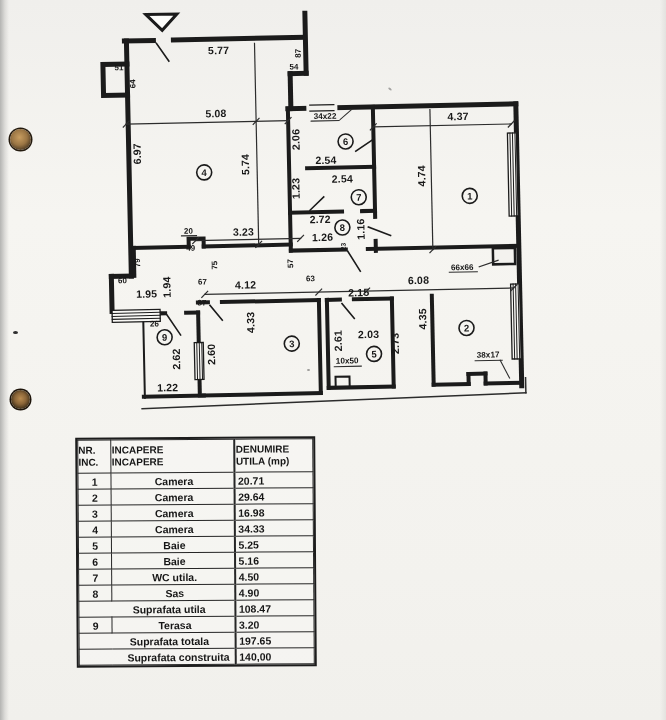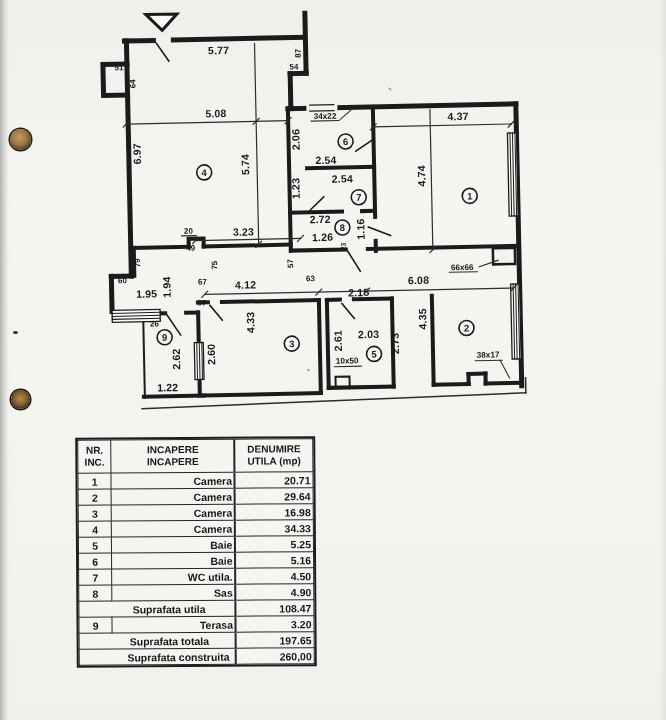--- a/index.html
+++ b/index.html
@@ -29,25 +29,25 @@
   .sm{font-size:8px;font-weight:bold;}
   .xs{font-size:6.8px;font-weight:bold;}
   .win{font-size:8.2px;font-weight:bold;}
   .rn{font-size:9.5px;font-weight:bold;}
 
   .area-table{position:absolute;left:76px;top:437px;width:236px;
     border:2.5px solid #1c1c1c;transform:rotate(-0.4deg);background:rgba(255,255,255,.22);}
   .area-table table{border-collapse:collapse;width:100%;table-layout:fixed;
     color:#161616;font-size:10.5px;font-weight:bold;}
   .area-table th,.area-table td{border:1.5px solid #262626;overflow:hidden;white-space:nowrap;}
-  .area-table th{height:32px;font-size:10px;line-height:1.2;text-align:center;padding:0;}
+  .area-table th{height:32px;font-size:10px;line-height:1.2;text-align:left;padding:0;}
   .area-table td{height:15px;padding:0 2px;}
   .c1{text-align:center;}
-  .c2{text-align:right;padding-left:4px !important;border-radius:8px;}
-  .c3{text-align:right;border-left-width:2px !important;}
+  .c2{text-align:center;padding-left:4px !important;border-radius:8px;}
+  .c3{text-align:left;border-left-width:2px !important;}
   .merge{text-align:center;padding-left:26px !important;}
   .merge.far{padding-left:44px !important;}
 </style>
 </head>
 <body>
 
 <div class="scan-edge-left"></div>
 <div class="scan-edge-right"></div>
 <div class="hole h1"></div>
 <div class="hole h2"></div>
@@ -321,17 +321,17 @@
         <td class="c1">9</td>
         <td class="c2">Terasa</td>
         <td class="c3">3.20</td>
       </tr>
       <tr>
         <td class="merge" colspan="2">Suprafata totala</td>
         <td class="c3">197.65</td>
       </tr>
       <tr>
         <td class="merge far" colspan="2">Suprafata construita</td>
-        <td class="c3">260,00</td>
+        <td class="c3">140,00</td>
       </tr>
     </tbody>
   </table>
 </div>
 
 </body></html>

